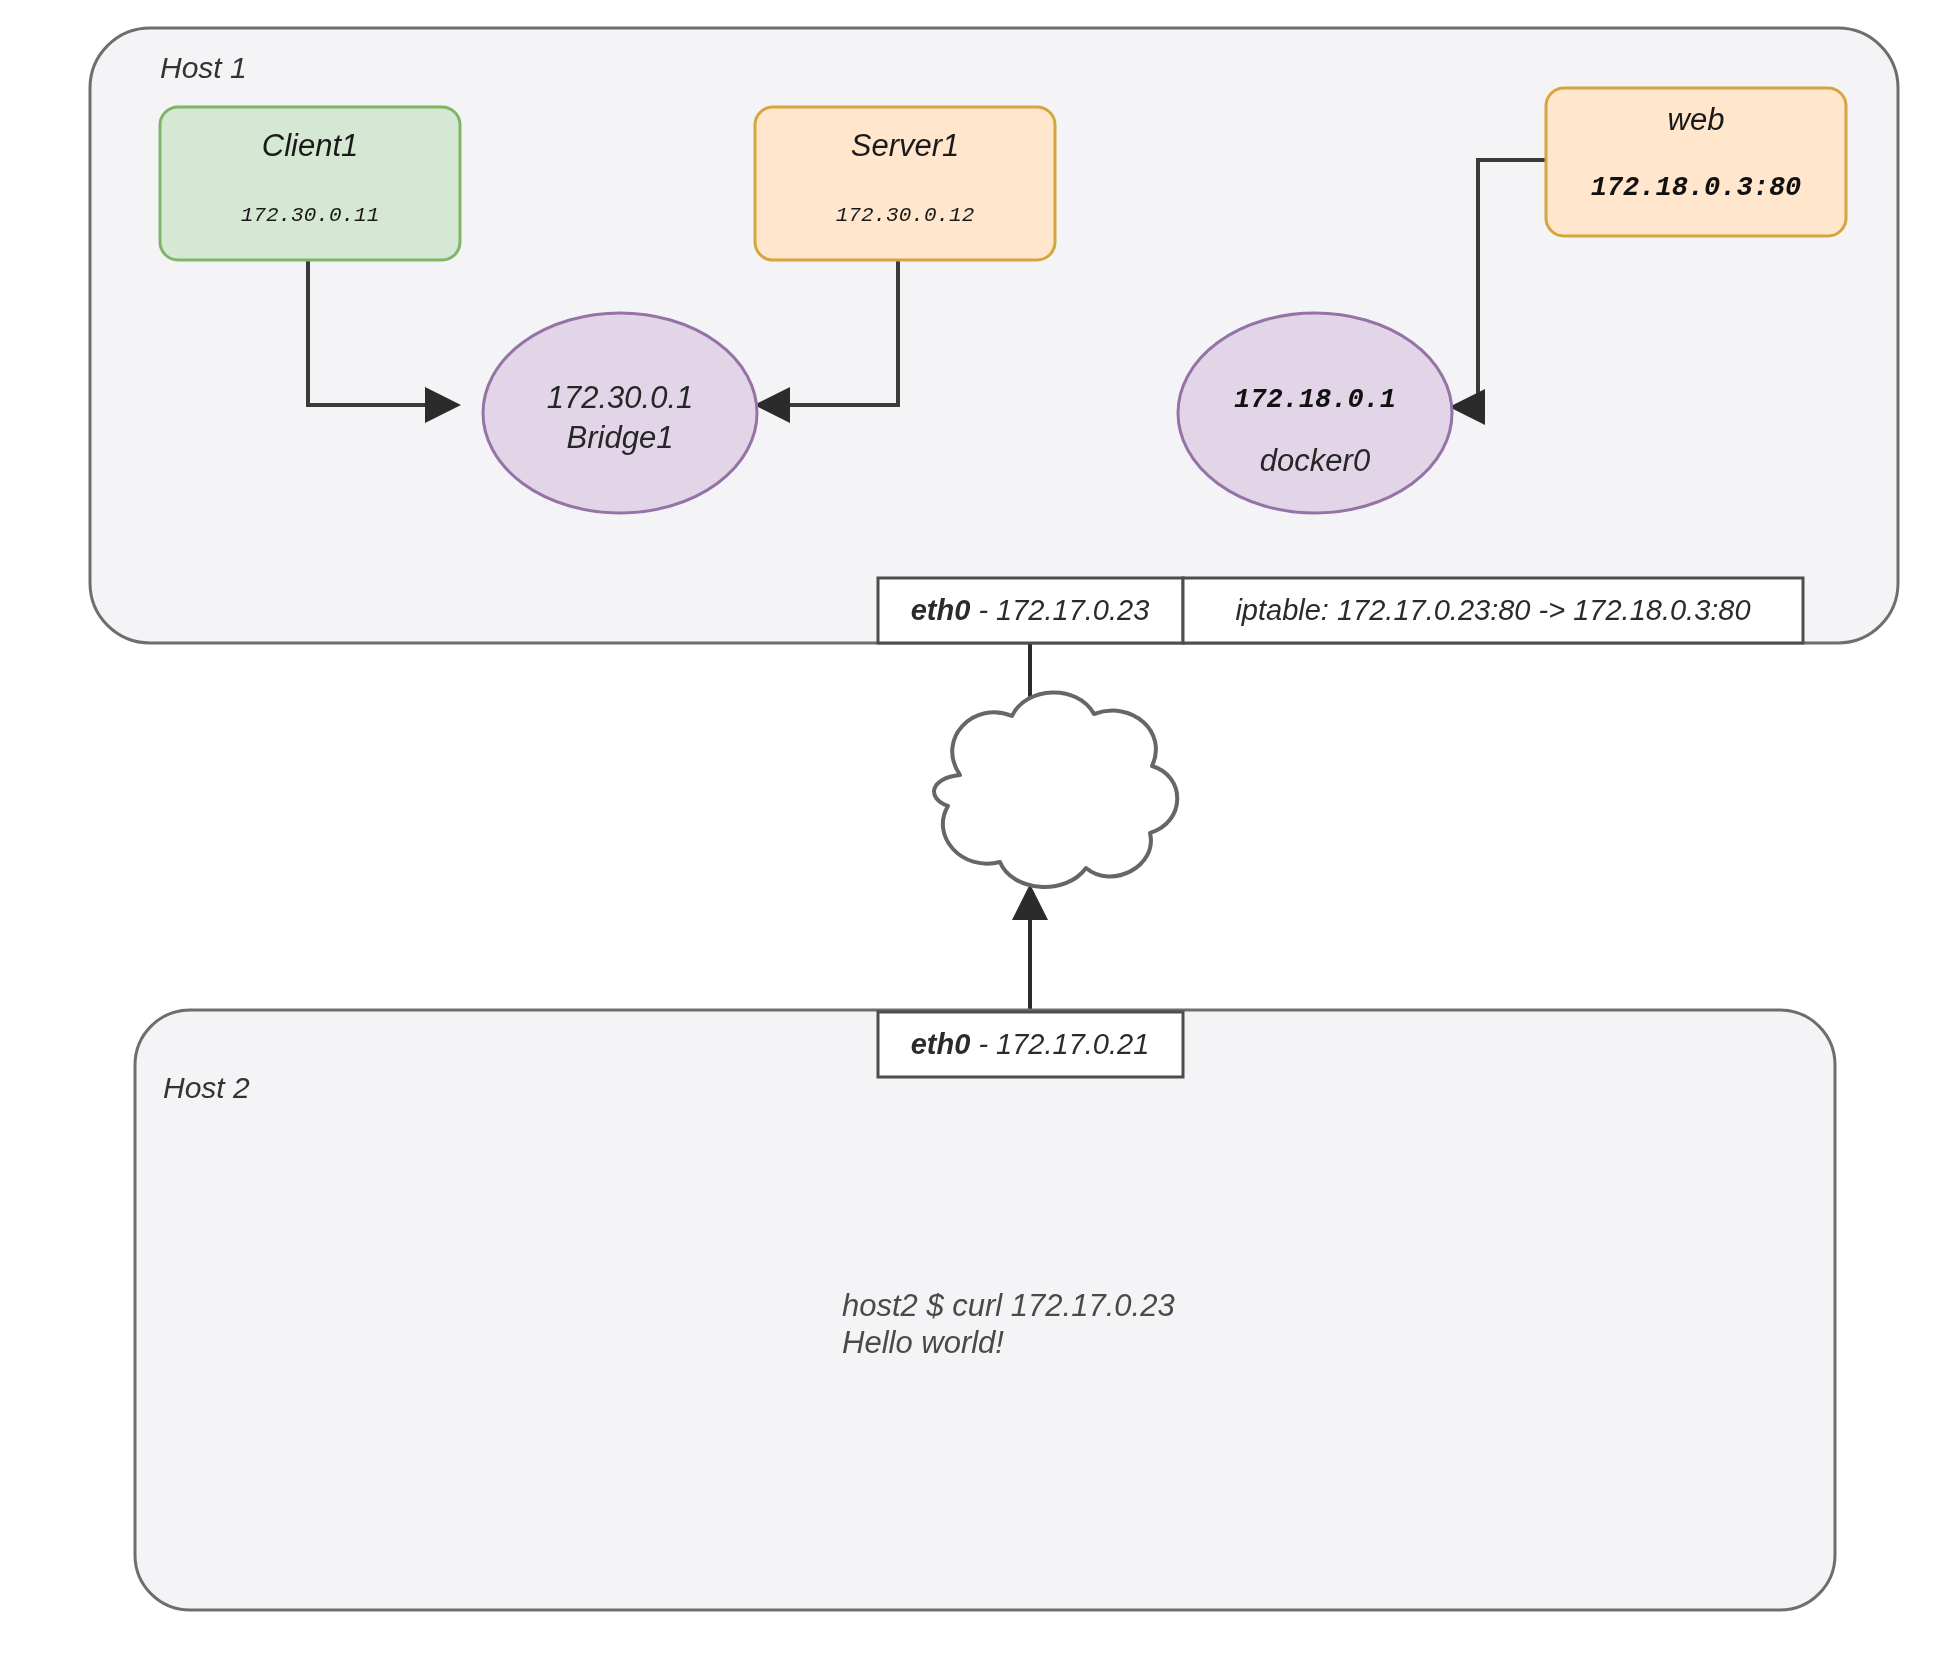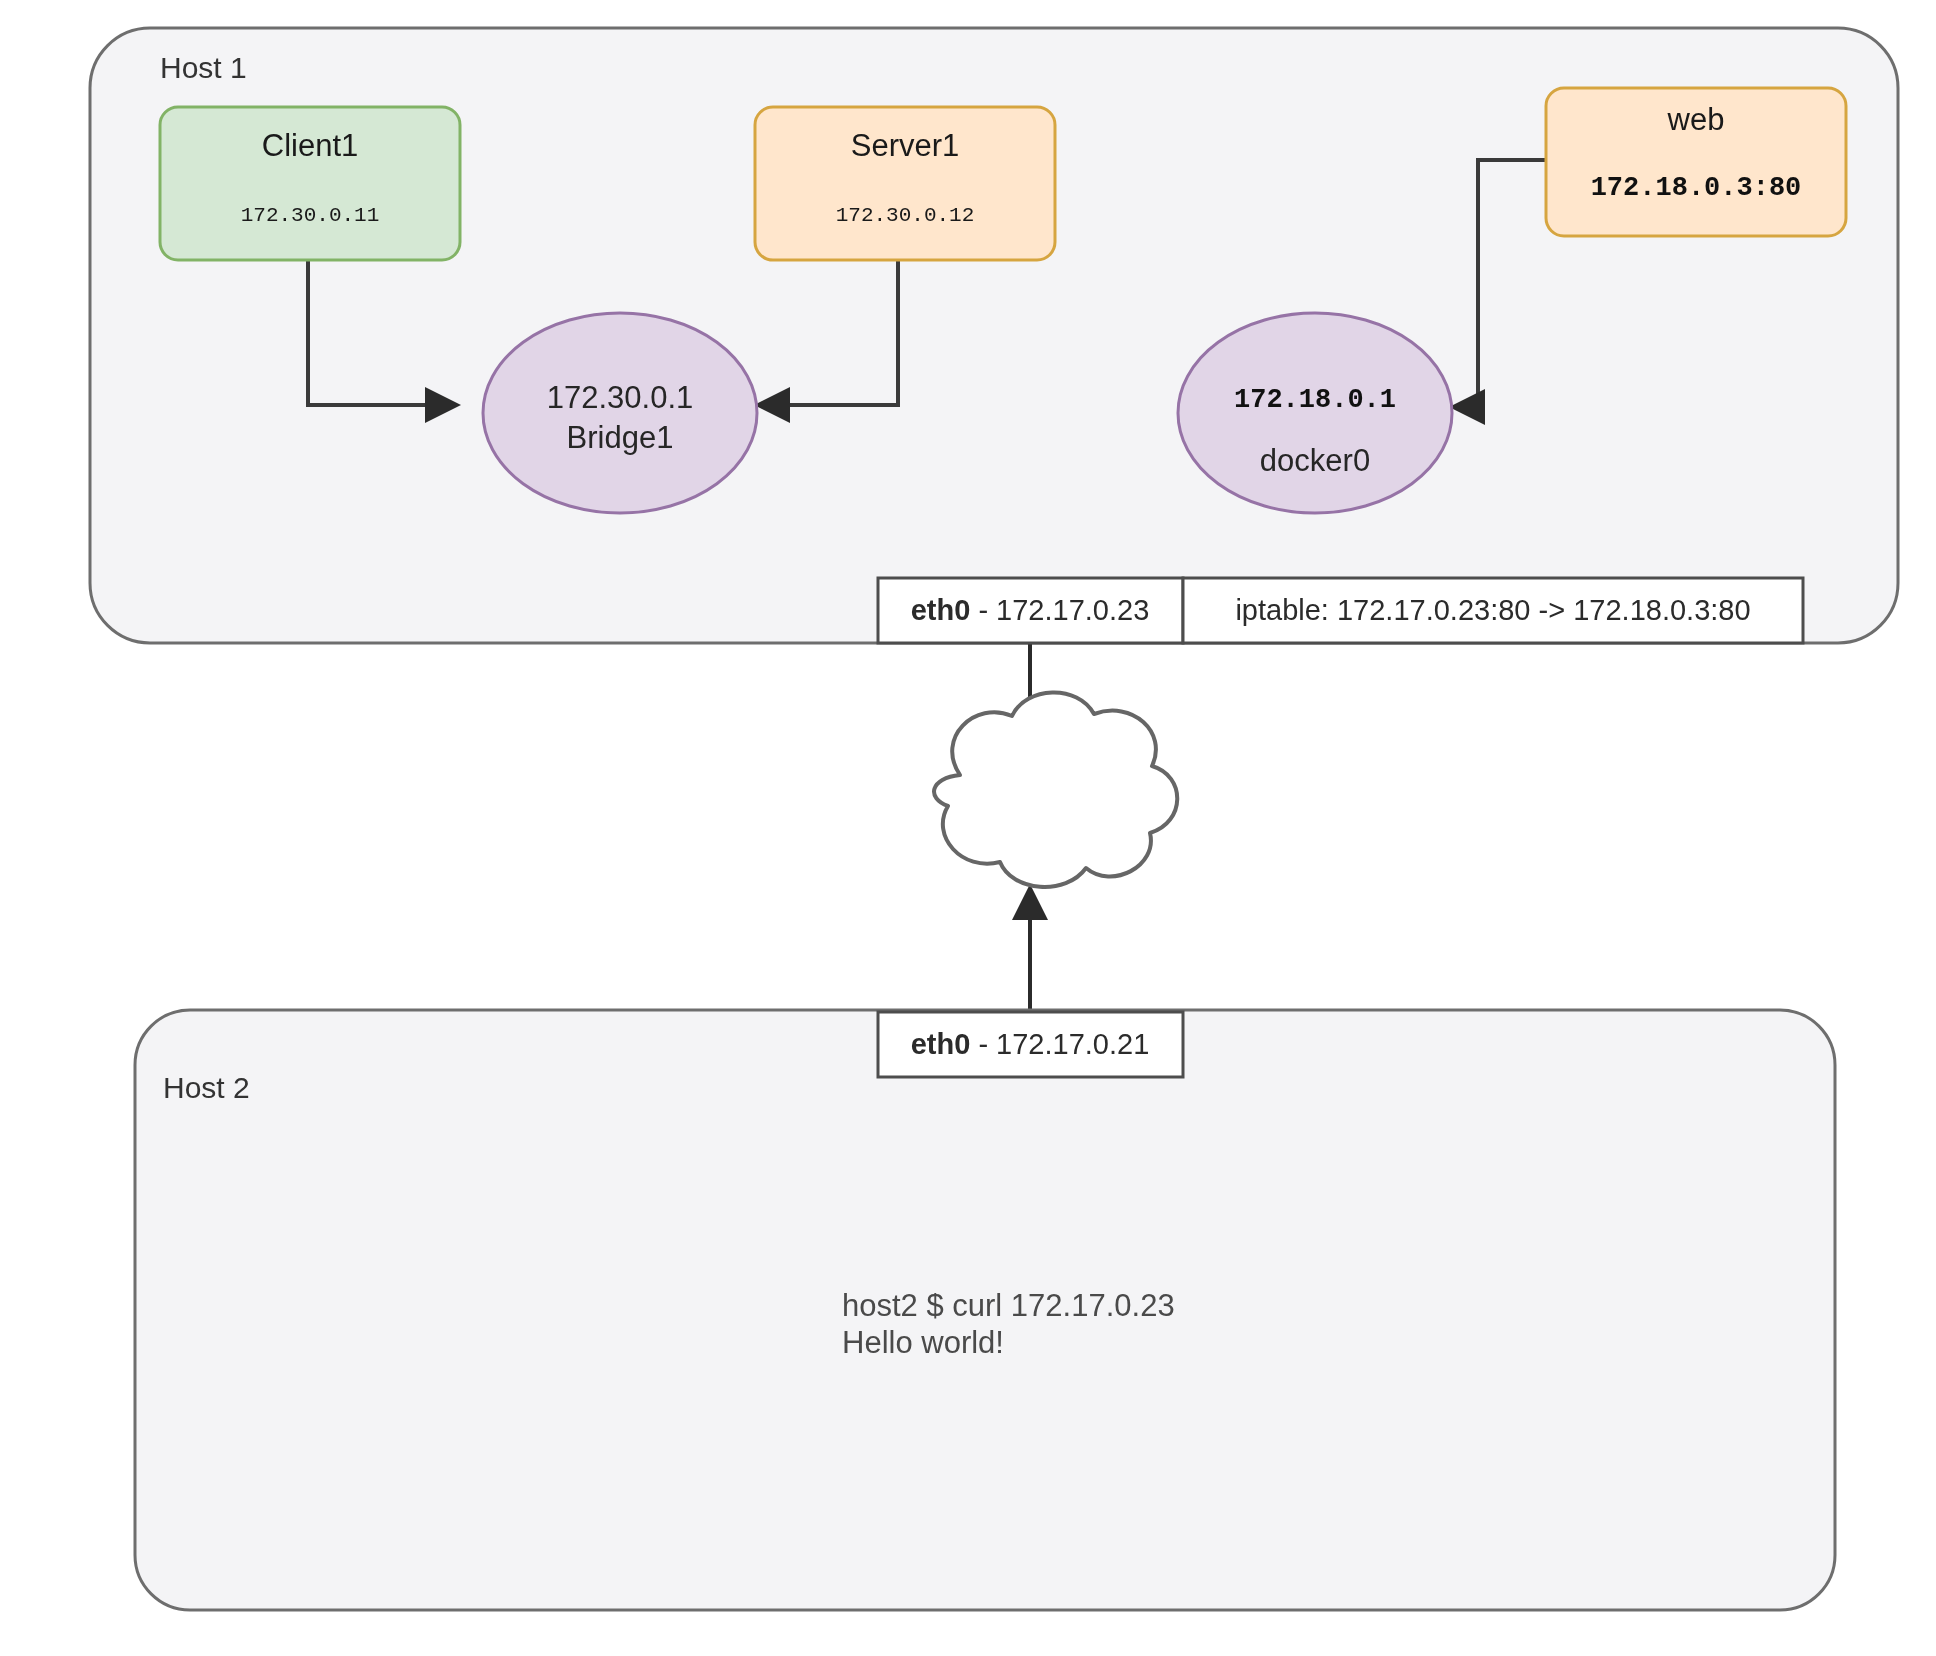--- a/index.html
+++ b/index.html
@@ -10,20 +10,21 @@
   body {
     width: 1936px;
     height: 1656px;
     font-family: "Liberation Sans", sans-serif;
     overflow: hidden;
   }
   #canvas {
     position: relative;
     width: 1936px;
     height: 1656px;
+    font-style: italic;
   }
   svg.diagram {
     position: absolute;
     top: 0;
     left: 0;
     width: 1936px;
     height: 1656px;
   }
   text {
     fill: #1f1f1f;

